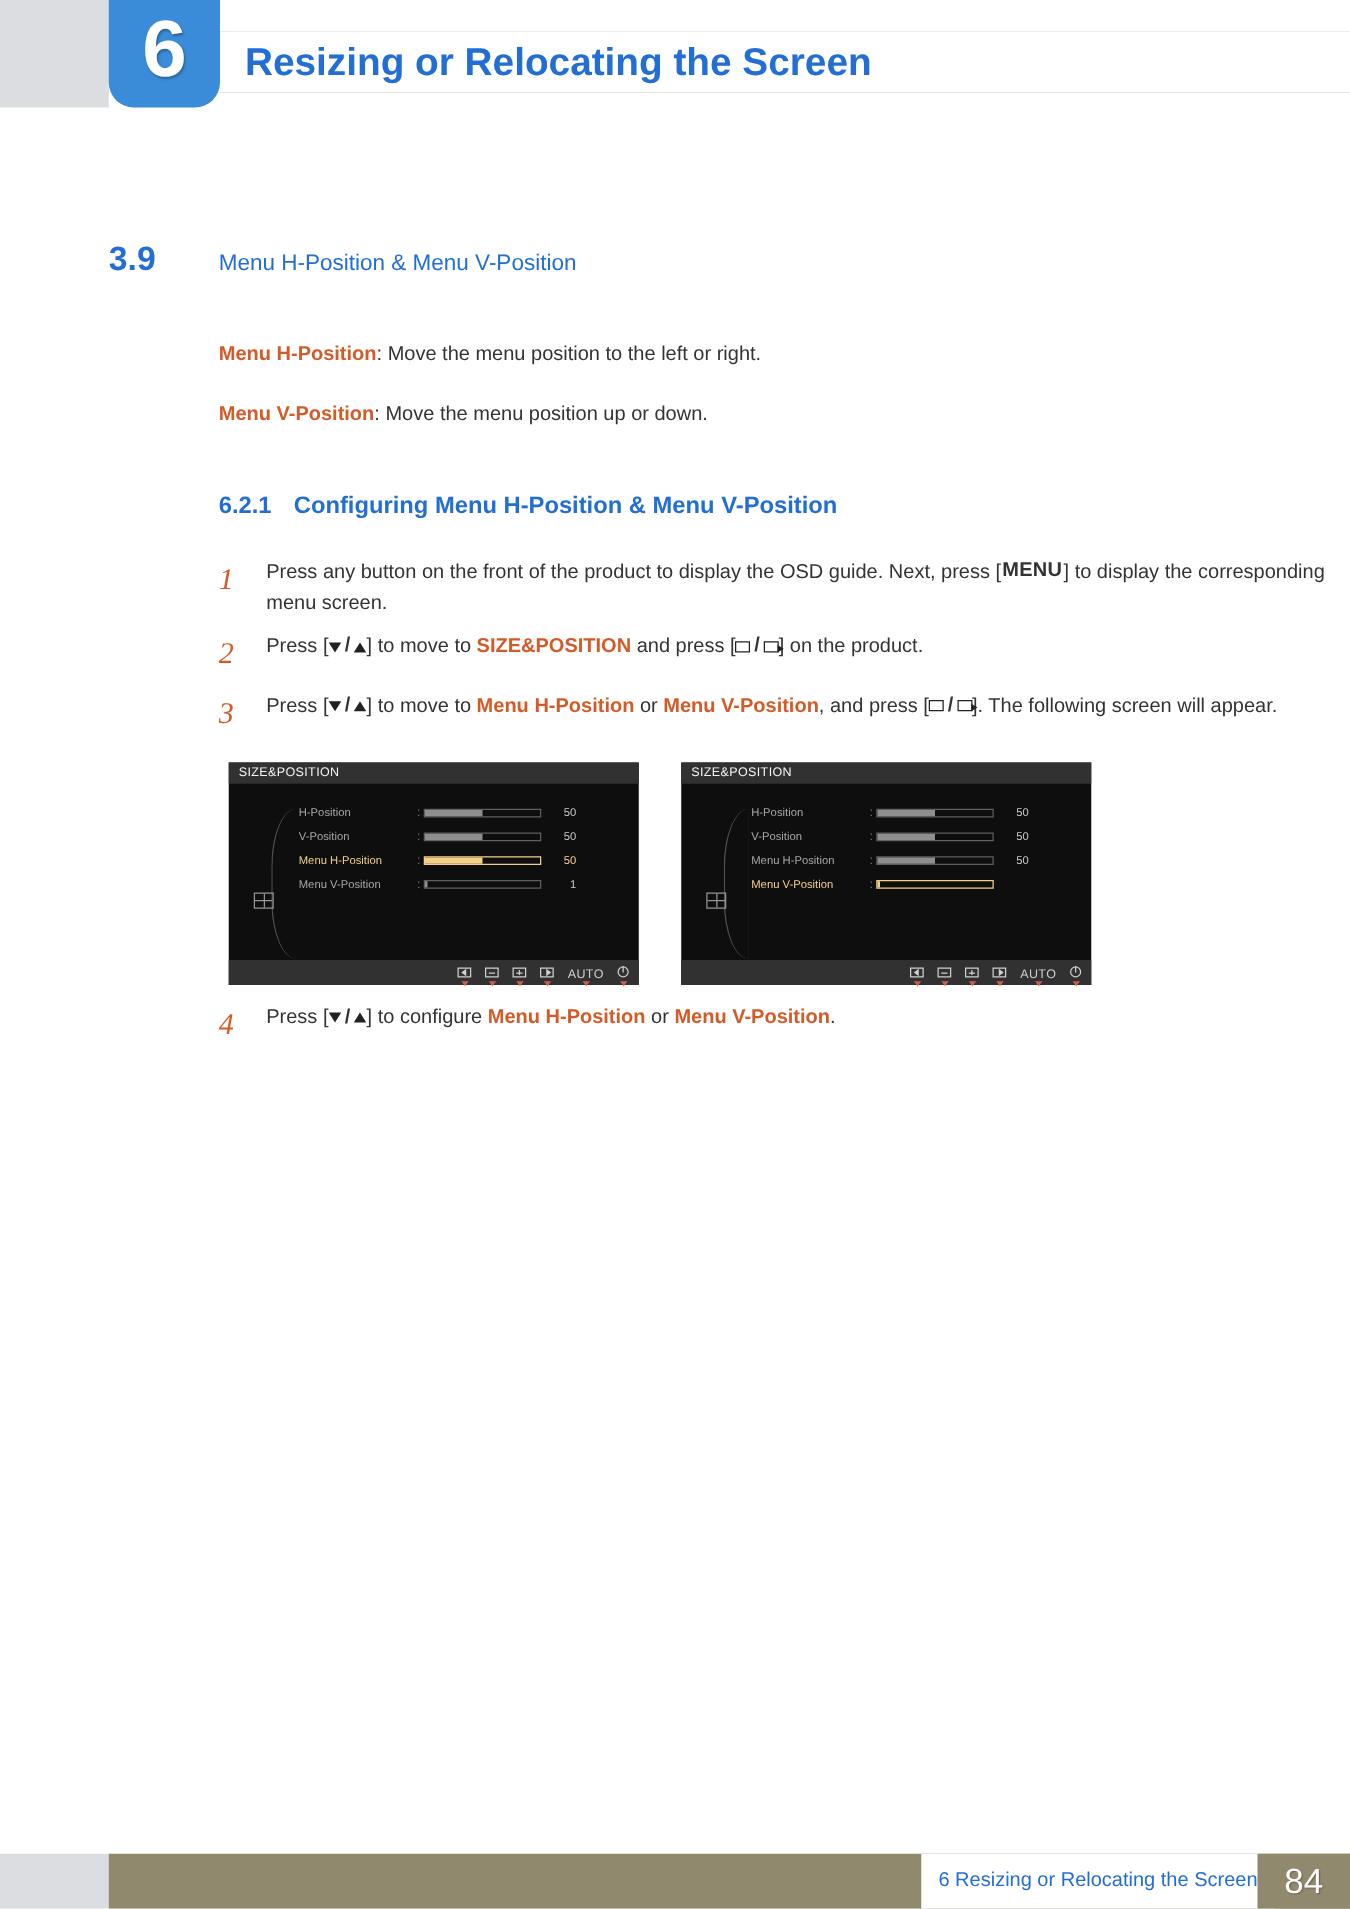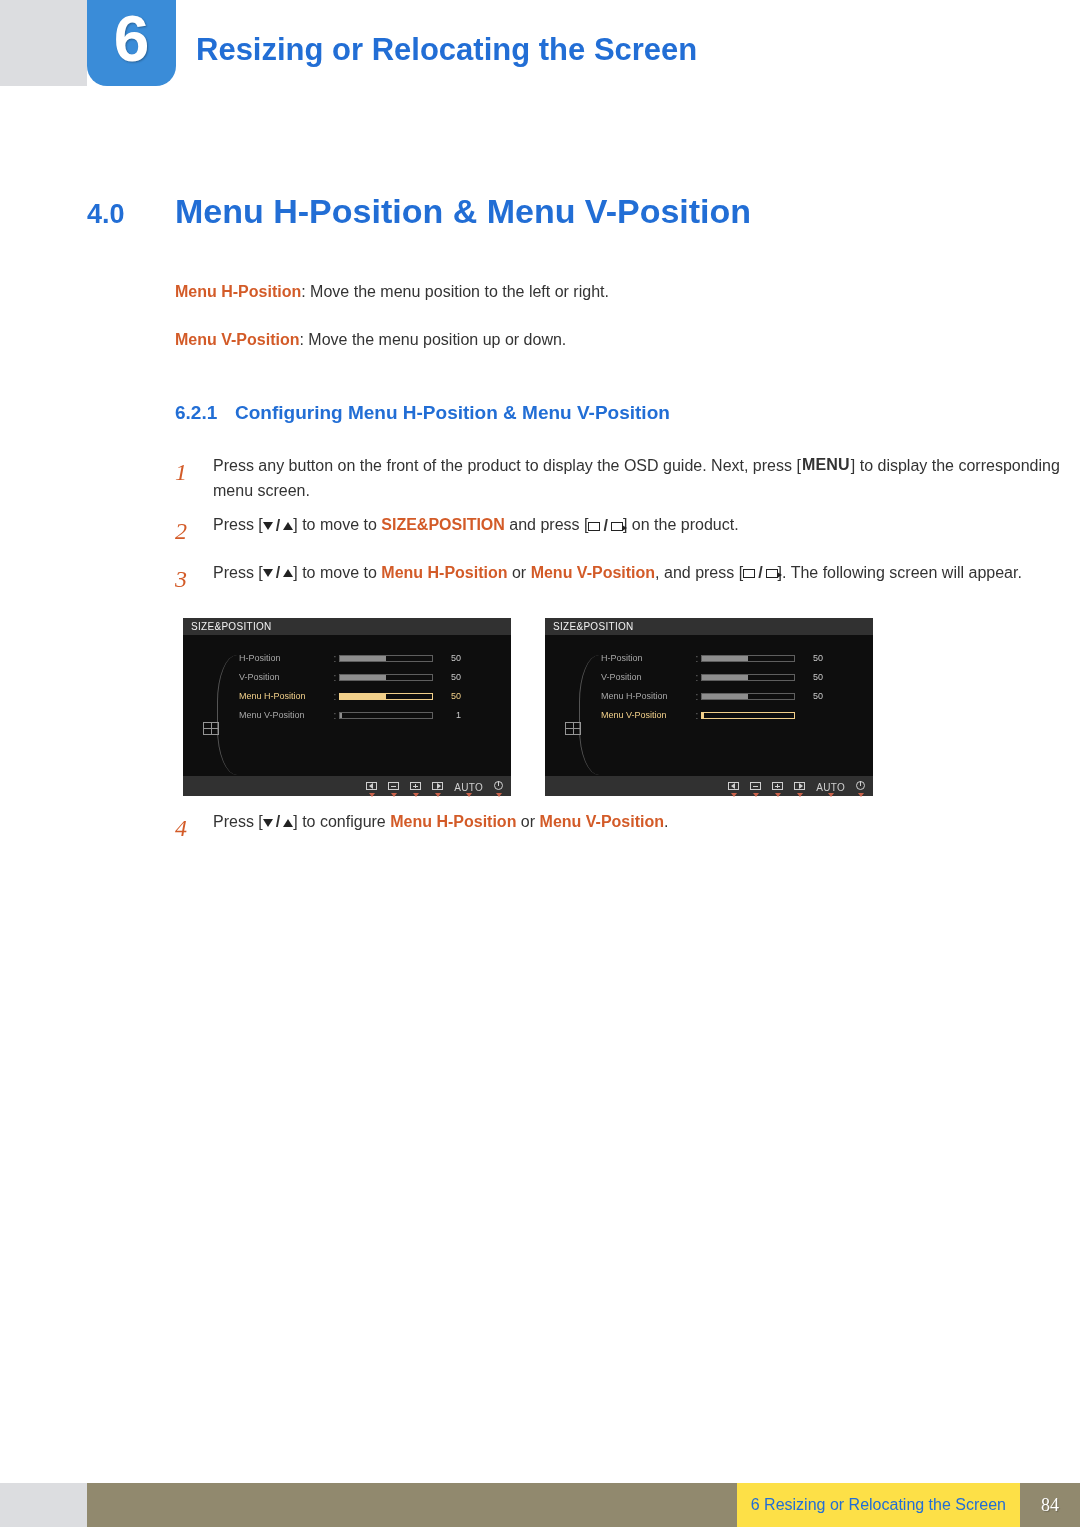--- a/index.html
+++ b/index.html
@@ -75,22 +75,22 @@
     align-items: baseline;
   }
   .section-num {
     color: #226ed5;
     font-size: 27px;
     font-weight: 700;
     width: 88px;
   }
   .section-title {
     color: #226ed5;
-    font-size: 34px;
-    font-weight: 700;
+    font-size: 18px;
+    font-weight: 400;
   }
   .content {
     padding-left: 175px;
   }
   .desc { margin-top: 50px; font-size: 16px; line-height: 1.4; }
   .desc + .desc { margin-top: 26px; }
   .desc .red { color: #d35b28; font-weight: 600; }
   .subsection-row {
     display: flex;
     margin-top: 50px;
@@ -299,54 +299,53 @@
   .page-footer {
     position: absolute;
     left: 0; right: 0; bottom: 0;
     height: 44px;
     display:flex;
   }
   .pf-left{ width:87px; background:#dcdde0;}
   .pf-stripe{ flex:1; background:#91896e; position:relative;}
   .pf-label{
     position:absolute; right:60px; top:0; bottom:0;
-    background:#fde047;
+    background:#ffffff;
     display:flex; align-items:center;
     padding:0 14px;
     color:#226ed5;
     font-size:16px;
     font-weight:500;
   }
   .pf-pg{
     position:absolute; right:0; top:0; bottom:0;
-    width:60px;
+    width:74px;
     background:#91896e;
     color:#fff;
-    font-size:18px;
+    font-size:28px;
     display:flex; align-items:center; justify-content:center;
     text-shadow: 1px 1px 1px rgba(0,0,0,.25);
-    font-family: Liberation Serif, serif;
   }
 </style>
 </head>
 <body>
 
 <div class="header-band">
   <div class="header-left"></div>
   <div class="header-right"></div>
   <div class="chapter-badge">
     <span>6</span>
   </div>
   <div class="chapter-title-wrap">
     <div class="chapter-title">Resizing or Relocating the Screen</div>
   </div>
 </div>
 
 <div class="section-row">
-  <div class="section-num">4.0</div>
+  <div class="section-num">3.9</div>
   <div class="section-title">Menu H-Position &amp; Menu V-Position</div>
 </div>
 
 <div class="content">
   <p class="desc">
     <span class="red">Menu H-Position</span><span>: Move the menu position to the left or right.</span>
   </p>
   <p class="desc">
     <span class="red">Menu V-Position</span><span>: Move the menu position up or down.</span>
   </p>

